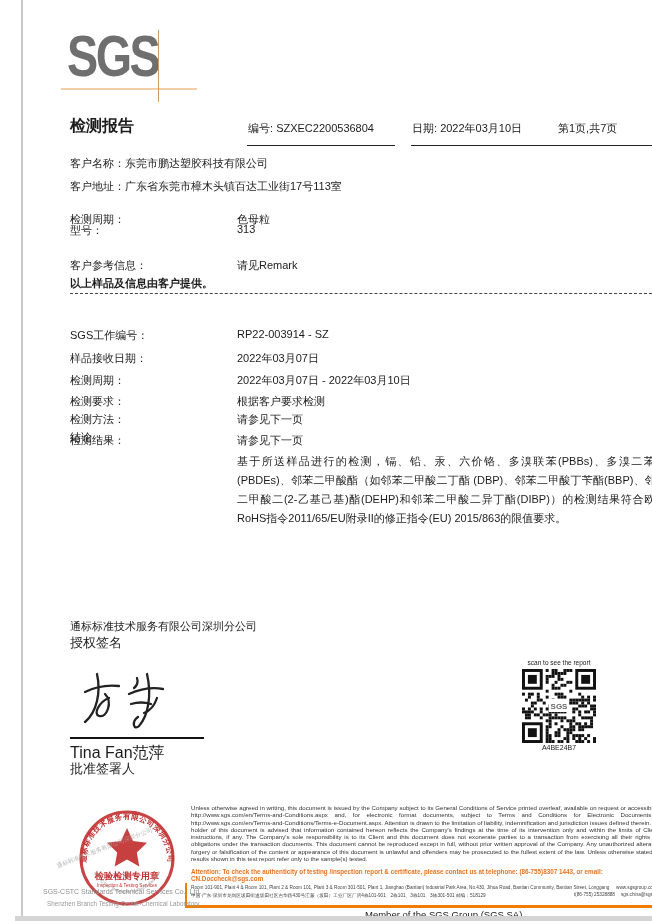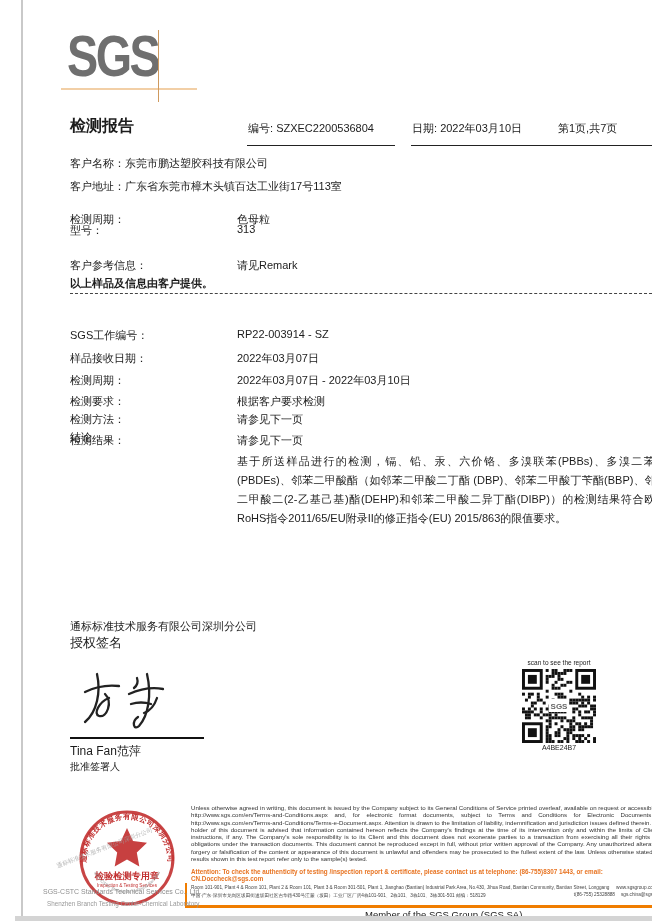--- a/index.html
+++ b/index.html
@@ -34,22 +34,22 @@
   .dashes{left:55px;top:293px;width:592px;border-top:1px dashed #444;}
 
   .concl-lbl{left:55px;top:430px;font-size:11px;}
   .concl-text{left:222px;top:452px;width:430px;font-size:11px;line-height:19px;text-align:justify;}
 
   
   .sig-company{left:55px;top:619px;font-size:11px;}
   .sig-auth{left:55px;top:634px;font-size:13px;}
   .sig-svg{left:58px;top:658px;}
   .sig-line{left:55px;top:737px;width:134px;height:2px;background:#111;}
-  .sig-name{left:55px;top:743px;font-size:12px;}
-  .sig-title{left:55px;top:760px;font-size:10px;}
+  .sig-name{left:55px;top:743px;font-size:16px;}
+  .sig-title{left:55px;top:760px;font-size:13px;}
 
   
   .qr-caption{left:494px;top:659px;width:100px;text-align:center;font-size:6.5px;color:#222;}
   .qr-box{left:507px;top:669px;width:74px;height:74px;}
   .qr-code-text{left:494px;top:744px;width:100px;text-align:center;font-size:7px;color:#222;}
 
   
   .disclaimer{left:176px;top:804px;width:472px;font-size:6.1px;line-height:7.3px;
               text-align:justify;color:#333;}
   .attention{left:176px;top:868px;width:472px;font-size:6.3px;line-height:7.2px;

